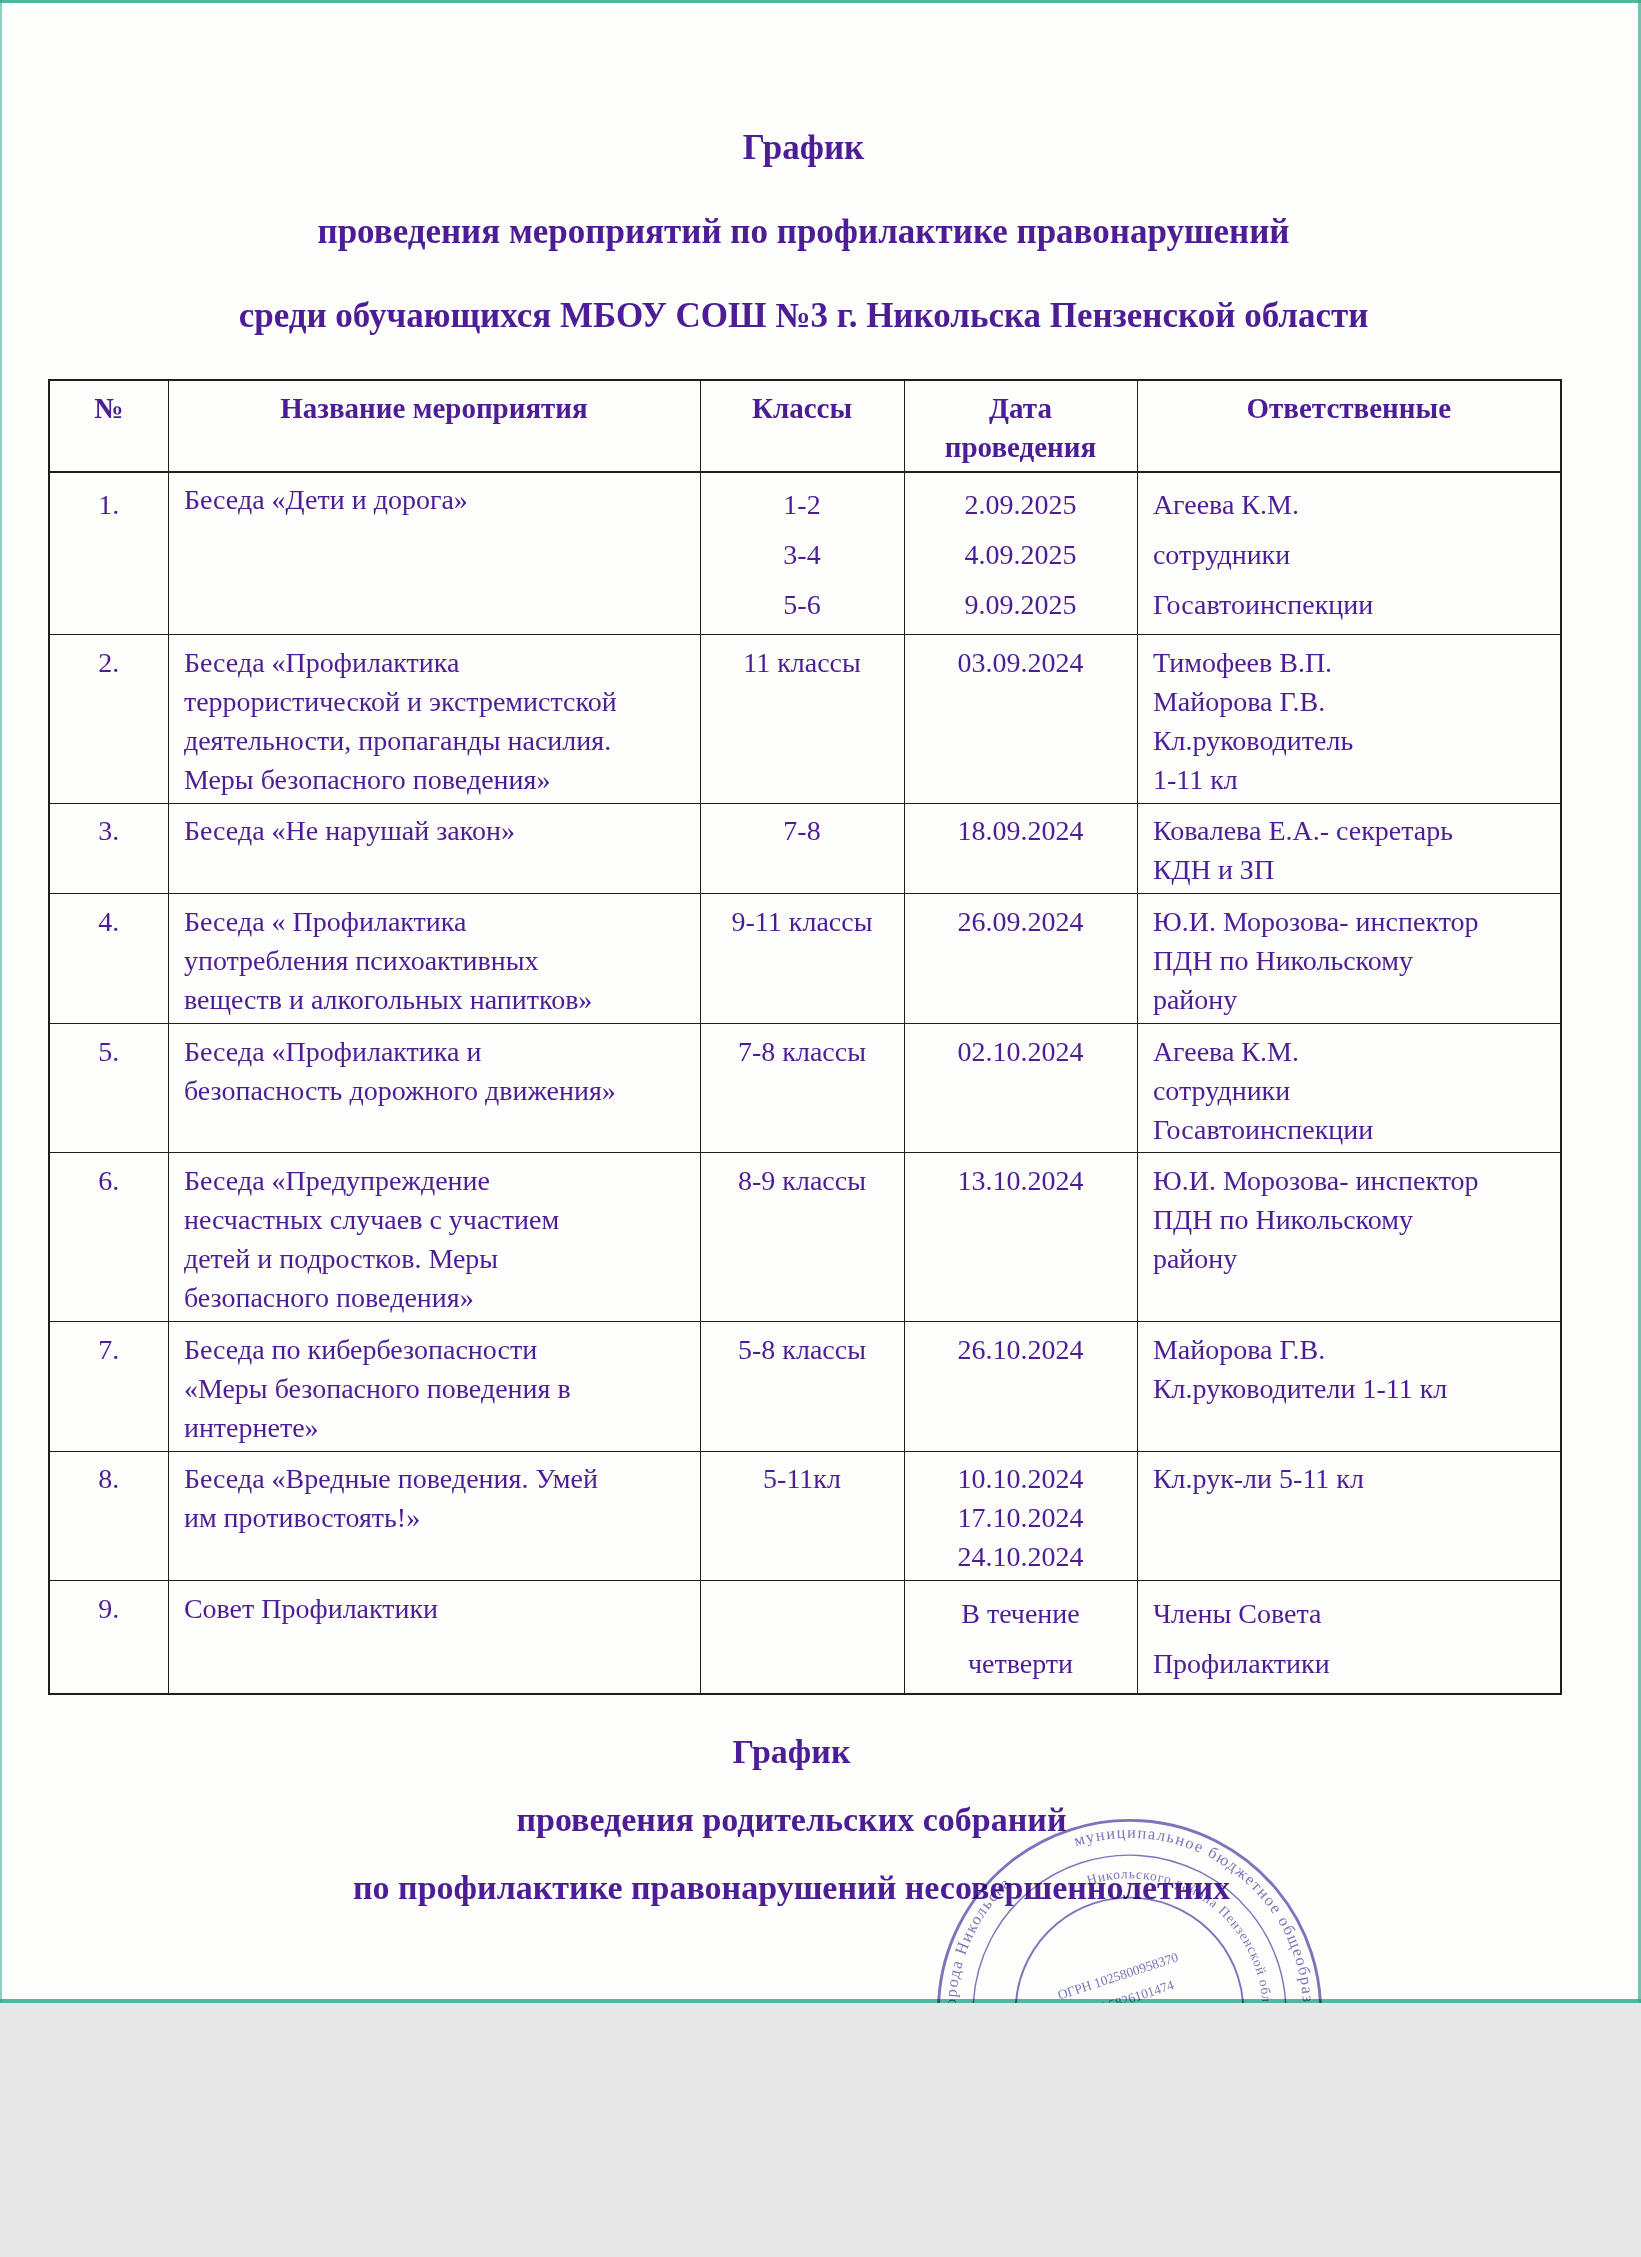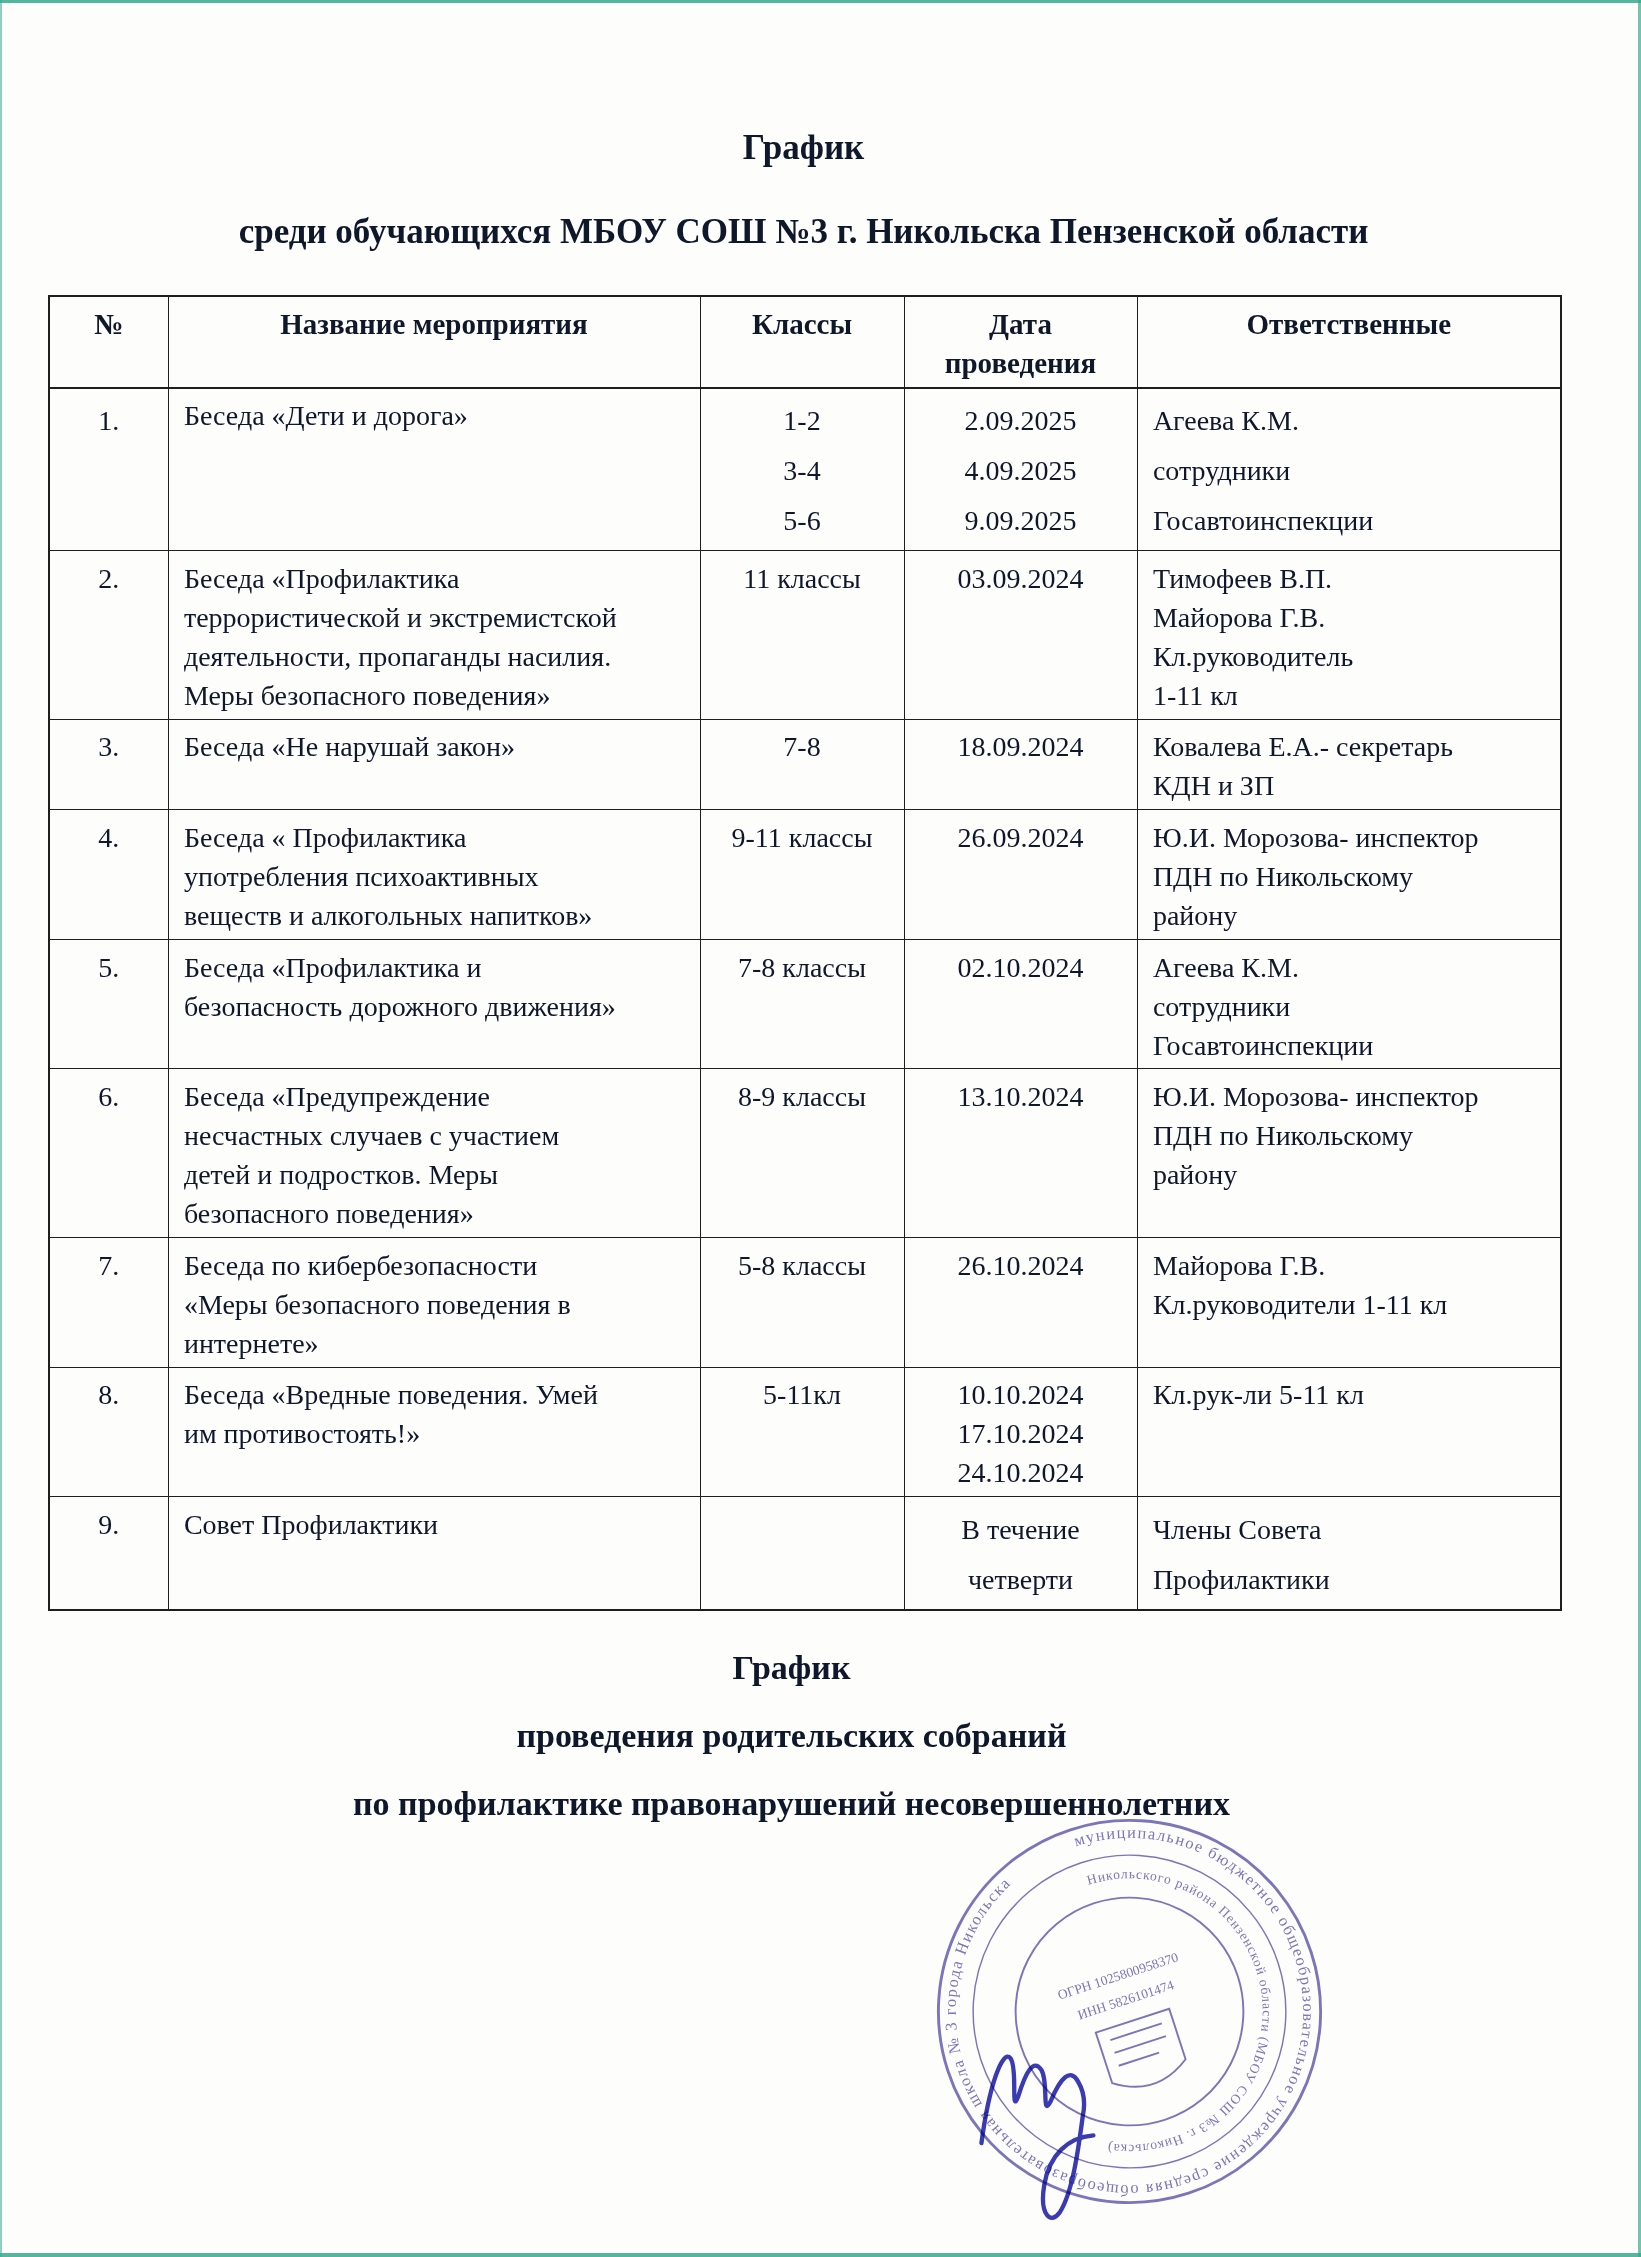--- a/index.html
+++ b/index.html
@@ -1,18 +1,18 @@
 <!DOCTYPE html>
 <html><head>
 <meta charset="utf-8">
 <style>
   html,body{margin:0;padding:0;background:#e8e8e8;}
   .page{
-    position:relative;width:1641px;height:2257px;background:#fdfdfc;
-    overflow:hidden;color:#0f172a;
+    position:relative;width:1641px;height:2003px;background:#fdfdfc;
+    overflow:hidden;color:#4c1d95;
     font-family:"Liberation Serif","DejaVu Serif",serif;
   }
   
   .edge{position:absolute;background:#37a98e;}
   .edge.t{left:0;top:0;width:100%;height:2.9px;opacity:.85;}
   .edge.b{left:0;bottom:0;width:100%;height:3.9px;opacity:.85;}
   .edge.l{left:0;top:0;width:1.9px;height:100%;opacity:.55;}
   .edge.r{right:0;top:0;width:2.9px;height:100%;opacity:.7;}
 
   .title-block{font-weight:bold;text-align:center;white-space:pre-line;}
@@ -42,20 +42,21 @@
 <body>
 
 <div class="page">
   <div class="edge t"></div>
   <div class="edge b"></div>
   <div class="edge l"></div>
   <div class="edge r"></div>
 
   <div class="title-block title1">
     <span class="title-line">График</span>
+    <span class="title-line">проведения мероприятий по профилактике правонарушений</span>
     <span class="title-line">среди обучающихся МБОУ СОШ №3 г. Никольска Пензенской области</span>
   </div>
 
   <table class="sched tbl1">
     <colgroup>
         <col style="width:119px">
         <col style="width:532px">
         <col style="width:204px">
         <col style="width:233px">
         <col style="width:424px">

